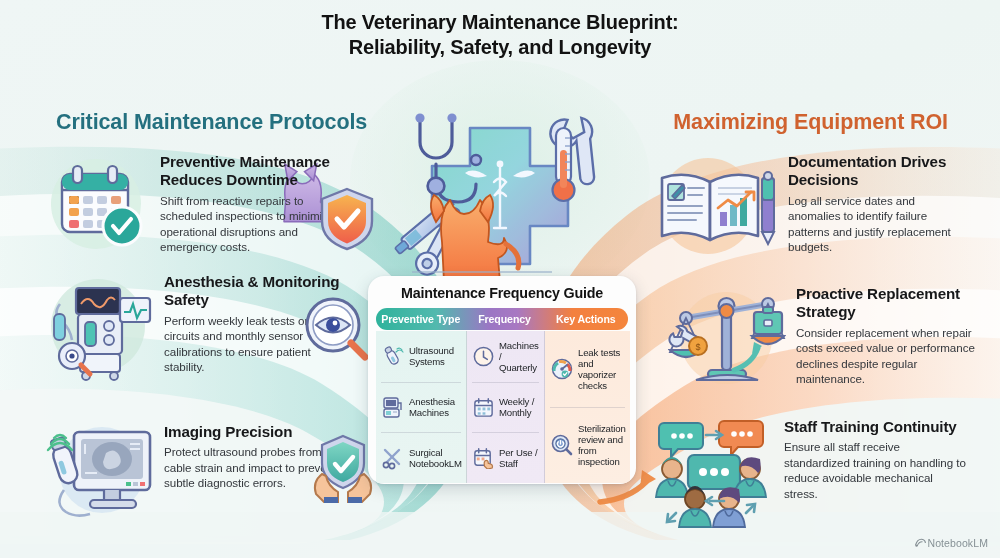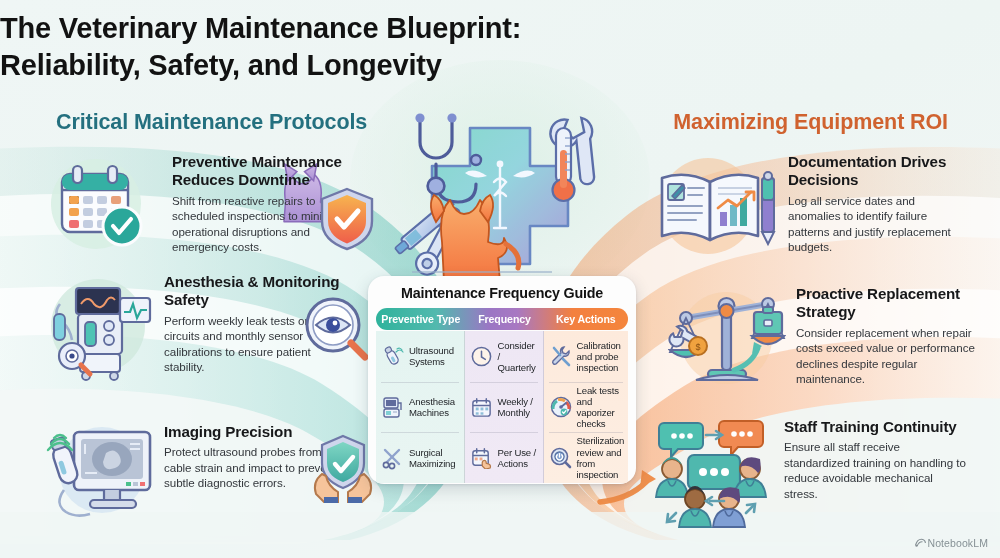--- a/index.html
+++ b/index.html
@@ -10,22 +10,22 @@
     position:relative;
     overflow:hidden;
   }
   #stage { position:absolute; inset:0; width:1000px; height:558px; }
   #bg { position:absolute; inset:0; width:1000px; height:558px; }
   .layer { position:absolute; inset:0; width:1000px; height:558px; }
 
   
   .title {
     position:absolute; left:0; top:10px; width:1000px;
-    text-align:left; color:#121212;
-    font-size:29px; font-weight:bold; line-height:1.27;
+    text-align:center; color:#121212;
+    font-size:20px; font-weight:bold; line-height:1.27;
     letter-spacing:-0.2px;
   }
   .title span { display:block; }
 
   
   .sec-head {
     position:absolute; font-size:21.5px; font-weight:bold;
     letter-spacing:-0.1px; white-space:nowrap;
   }
   .sec-left  { left:56px;  top:110px; color:#24707f; }
@@ -39,21 +39,21 @@
     font-size:15.2px; font-weight:bold; color:#17181a;
     line-height:1.21; letter-spacing:-0.15px; margin-bottom:3px;
   }
   .feat p {
     font-size:11.6px; color:#33373c; line-height:1.34;
     letter-spacing:-0.05px;
   }
   .feat.left  .txt { margin-left:8px; }
   .feat.right .txt { margin-left:10px; }
 
-  .f1 { left:42px;  top:150px;  width:330px;gap:12px; }
+  .f1 { left:42px;  top:150px;  width:330px; }
   .f2 { left:36px;  top:270px;  width:330px; }
   .f3 { left:38px;  top:420px;  width:330px; }
   .r1 { left:650px; top:150px;  width:330px; }
   .r2 { left:668px; top:282px;  width:318px; }
   .r3 { left:650px; top:415px;  width:336px; }
 
   
   .table-card {
     position:absolute; left:368px; top:265px; width:268px; height:208px;
     background:#fdfdfd; border-radius:16px;
@@ -577,31 +577,31 @@
           </svg>
           <div class="cl">Anesthesia Machines</div>
         </div>
         <div class="cell">
           <svg class="ci" width="24" height="24" viewBox="0 0 24 24">
             <path d="M4 4 L18 18" stroke="#8fa2cc" stroke-width="2.4" stroke-linecap="round"></path>
             <path d="M18 4 L6 16" stroke="#8fa2cc" stroke-width="2.4" stroke-linecap="round"></path>
             <circle cx="5" cy="19" r="2.6" fill="none" stroke="#5f6b9c" stroke-width="1.6"></circle>
             <circle cx="11" cy="20" r="2.6" fill="none" stroke="#5f6b9c" stroke-width="1.6"></circle>
           </svg>
-          <div class="cl">Surgical Maximizing</div>
+          <div class="cl">Surgical NotebookLM</div>
         </div>
       </div>
 
       <div class="col c2">
         <div class="cell">
           <svg class="ci" width="23" height="23" viewBox="0 0 24 24">
             <circle cx="12" cy="12" r="9.5" fill="#fdf3ea" stroke="#5f6b9c" stroke-width="1.6"></circle>
             <path d="M12 6.5 v6 l4 2.5" stroke="#5f6b9c" stroke-width="1.6" fill="none" stroke-linecap="round"></path>
           </svg>
-          <div class="cl">Consider / Quarterly</div>
+          <div class="cl">Machines / Quarterly</div>
         </div>
         <div class="cell">
           <svg class="ci" width="23" height="23" viewBox="0 0 24 24">
             <rect x="3" y="5" width="18" height="16" rx="2.5" fill="#f4f7fd" stroke="#5f6b9c" stroke-width="1.5"></rect>
             <path d="M3 10 h18" stroke="#5f6b9c" stroke-width="1.5"></path>
             <path d="M7 3 v4 M17 3 v4" stroke="#5f6b9c" stroke-width="1.6" stroke-linecap="round"></path>
             <g fill="#8fbfd8">
               <rect x="6" y="12" width="3" height="3"></rect>
                 <rect x="11" y="12" width="3" height="3"></rect>
               <rect x="16" y="12" width="3" height="3"></rect>
@@ -615,33 +615,25 @@
           <svg class="ci" width="23" height="23" viewBox="0 0 24 24">
             <rect x="3" y="5" width="16" height="15" rx="2.5" fill="#f4f7fd" stroke="#5f6b9c" stroke-width="1.5"></rect>
             <path d="M3 10 h16" stroke="#5f6b9c" stroke-width="1.5"></path>
             <path d="M7 3 v4 M15 3 v4" stroke="#5f6b9c" stroke-width="1.6" stroke-linecap="round"></path>
             <g fill="#f0a88a">
               <rect x="5" y="12" width="3" height="3"></rect>
                 <rect x="10" y="12" width="3" height="3"></rect>
             </g>
             <path d="M13 21 q-1 -6 2 -6 q2 0 2 3 l3 1 q2 1 1 4 l-5 1 Z" fill="#f6c49b" stroke="#b4794c" stroke-width="1.3"></path>
           </svg>
-          <div class="cl">Per Use / Actions</div>
+          <div class="cl">Per Use / Staff</div>
         </div>
       </div>
 
       <div class="col c3">
-        <div class="cell">
-          <svg class="ci" width="24" height="24" viewBox="0 0 24 24">
-            <path d="M15 3 a4 4 0 0 0 -3 6 L4 17 a2.2 2.2 0 0 0 3 3 l8 -8 a4 4 0 0 0 5 -5 l-3 3 -3 -1 -1 -3 Z" fill="#c8d4ea" stroke="#5f6b9c" stroke-width="1.4"></path>
-            <path d="M5 4 l6 7" stroke="#6f9fd0" stroke-width="2.6" stroke-linecap="round"></path>
-            <path d="M14 15 l6 6" stroke="#6f9fd0" stroke-width="2.6" stroke-linecap="round"></path>
-          </svg>
-          <div class="cl">Calibration and probe inspection</div>
-        </div>
         <div class="cell">
           <svg class="ci" width="24" height="24" viewBox="0 0 24 24">
             <circle cx="12" cy="12" r="9.5" fill="#eaf2fb" stroke="#5f6b9c" stroke-width="1.5"></circle>
             <path d="M4 14 a9 9 0 0 1 4 -8" stroke="#4fb8ae" stroke-width="3" fill="none"></path>
             <path d="M9 4.6 a9 9 0 0 1 7 1.4" stroke="#f0a24e" stroke-width="3" fill="none"></path>
             <path d="M17 7 a9 9 0 0 1 3 7" stroke="#e05b4a" stroke-width="3" fill="none"></path>
             <path d="M12 12 L17 8" stroke="#5f6b9c" stroke-width="1.8" stroke-linecap="round"></path>
             <circle cx="12" cy="12" r="1.8" fill="#5f6b9c"></circle>
             <circle cx="15" cy="17" r="3.4" fill="#4fb8ae"></circle>
             <path d="M13.5 17 l1.2 1.3 l2.2 -2.6" stroke="#fff" stroke-width="1.3" fill="none" stroke-linecap="round" stroke-linejoin="round"></path>

